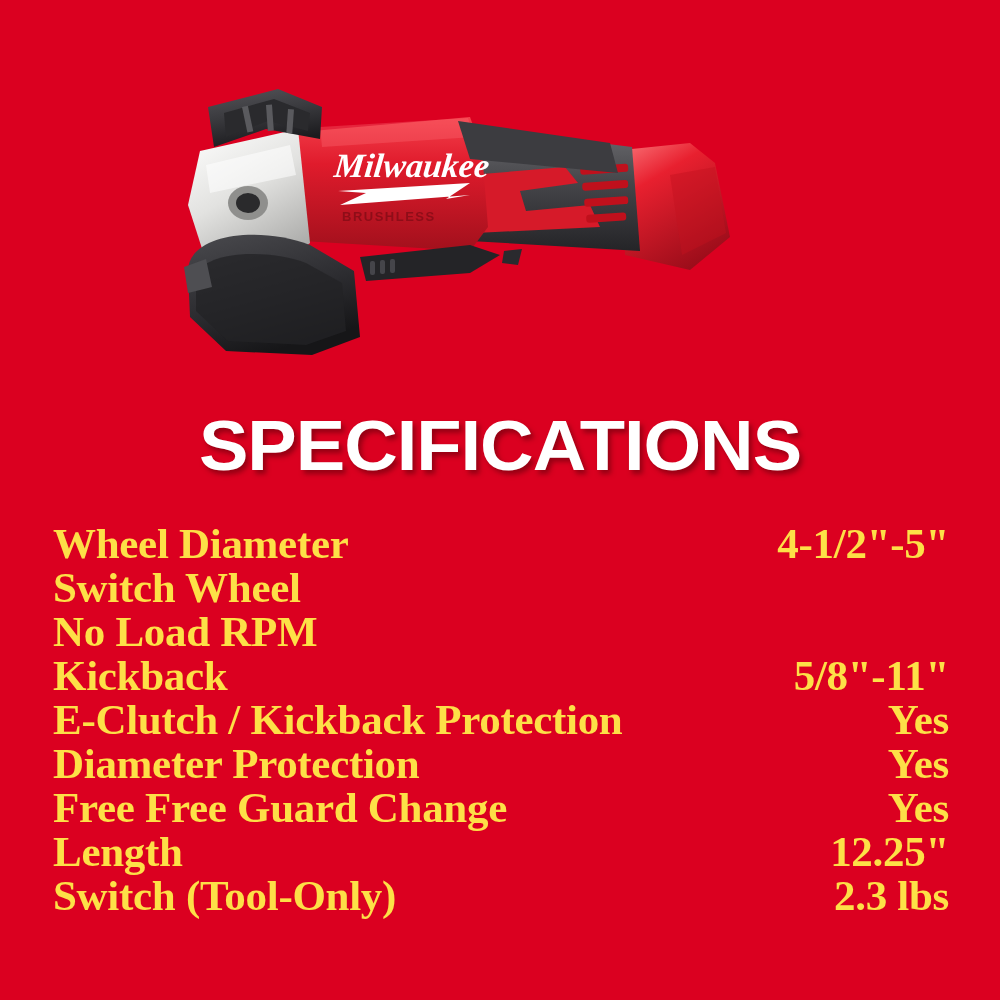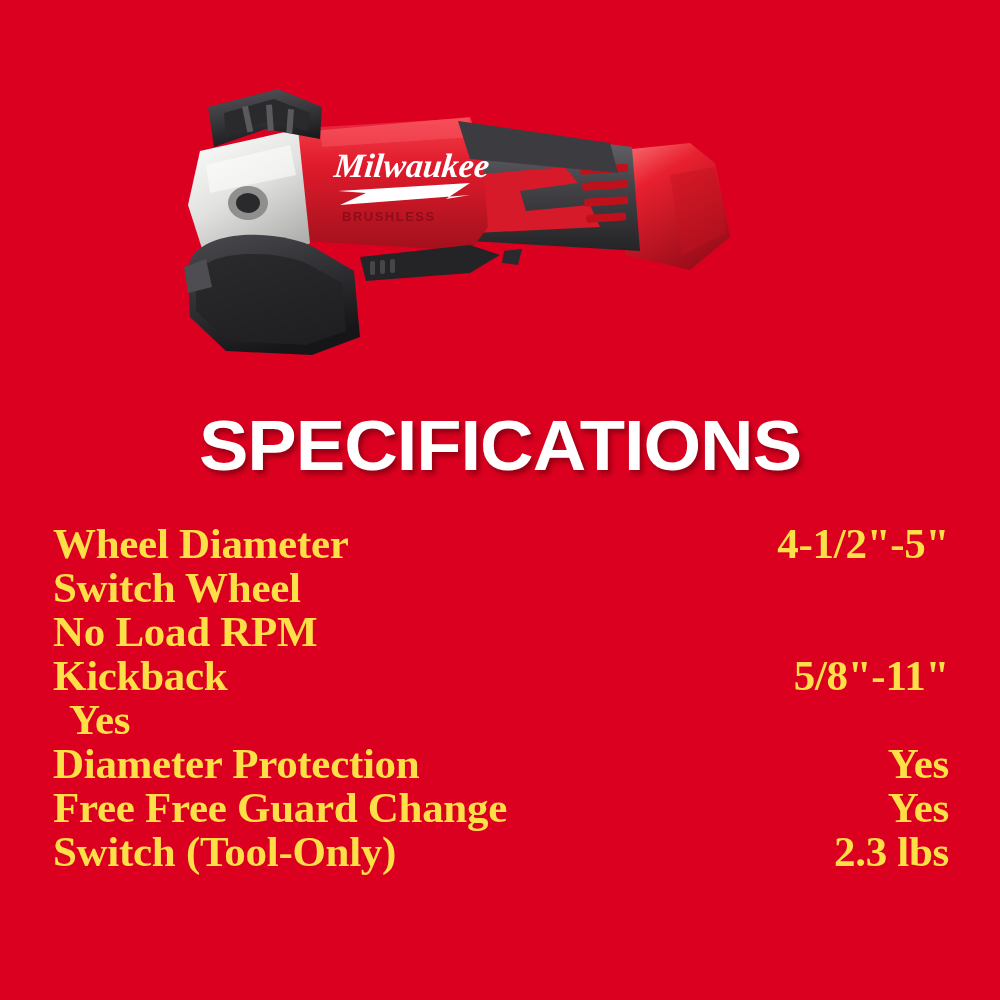--- a/index.html
+++ b/index.html
@@ -210,33 +210,38 @@
     <div class="spec-row">
       <span class="spec-label">No Load RPM</span>
     </div>
 
     <div class="spec-row">
       <span class="spec-label">Kickback</span>
       <span class="spec-value">5/8"-11"</span>
     </div>
 
     <div class="spec-row">
+      <span class="spec-label">E-Clutch / Kickback Protection</span>
       <span class="spec-value">Yes</span>
     </div>
 
     <div class="spec-row">
       <span class="spec-label">Diameter Protection</span>
       <span class="spec-value">Yes</span>
     </div>
 
     <div class="spec-row">
       <span class="spec-label">Free Free Guard Change</span>
       <span class="spec-value">Yes</span>
     </div>
 
+    <div class="spec-row">
+      <span class="spec-label">Length</span>
+      <span class="spec-value">12.25"</span>
+    </div>
 
     <div class="spec-row">
       <span class="spec-label">Switch (Tool-Only)</span>
       <span class="spec-value">2.3 lbs</span>
     </div>
 
   </div>
 </div>
 
 </body></html>

